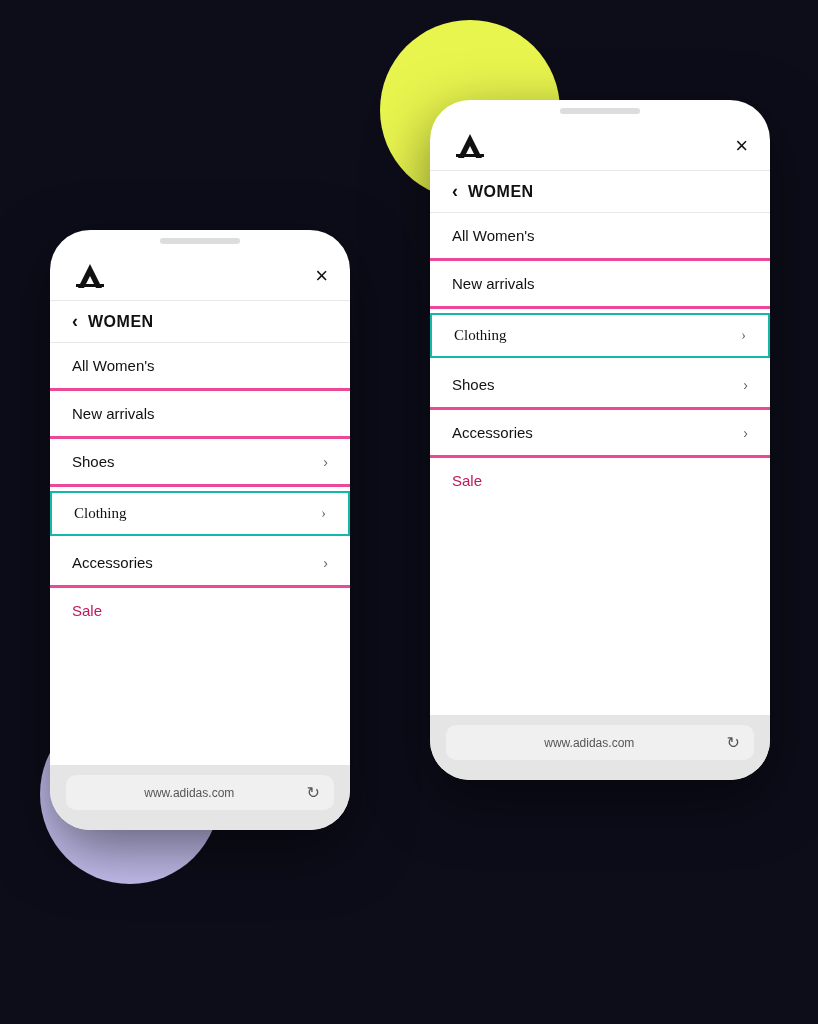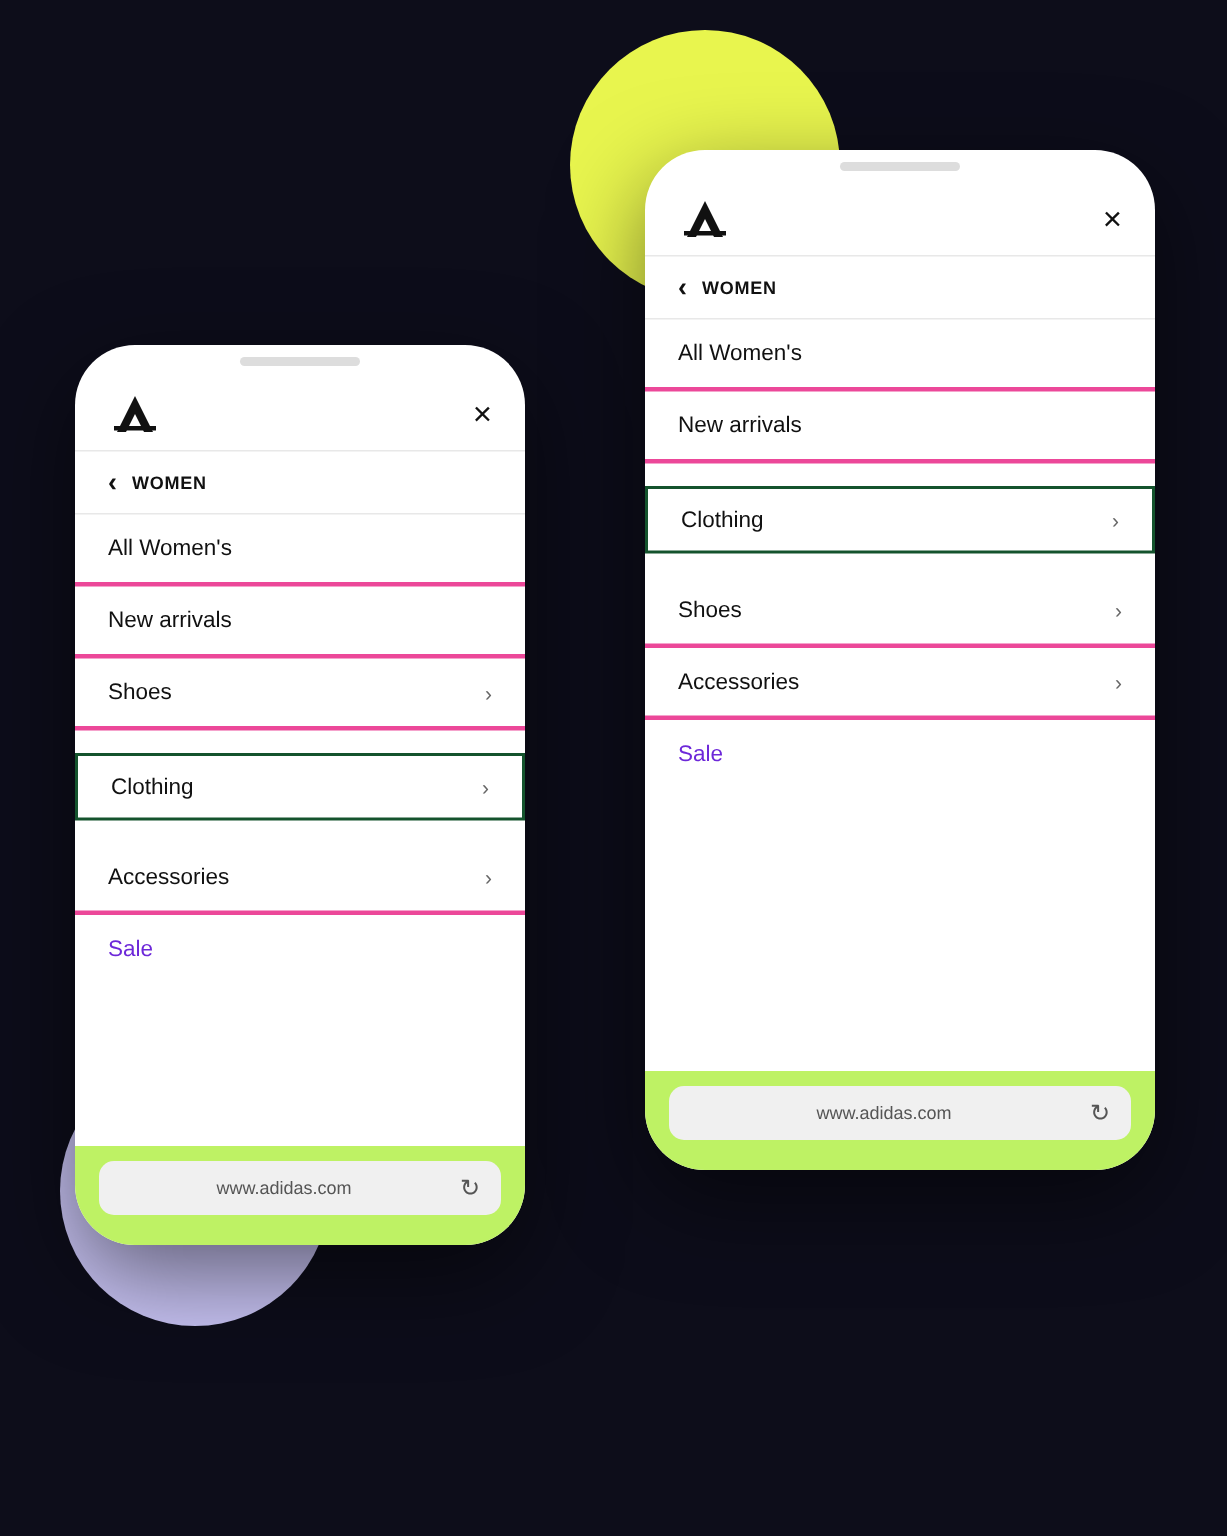--- a/index.html
+++ b/index.html
@@ -111,21 +111,21 @@
     }
 
     .back-arrow {
       font-size: 18px;
       color: #111;
       margin-right: 10px;
       font-weight: 600;
     }
 
     .section-title {
-      font-size: 12px;
+      font-size: 16px;
       font-weight: 800;
       letter-spacing: 0.5px;
       color: #111;
       text-transform: uppercase;
     }
 
     
     .menu-list {
       list-style: none;
       flex: 1;
@@ -138,40 +138,41 @@
       justify-content: space-between;
       padding: 14px 22px;
       border-bottom: 3px solid #ec4899;
       cursor: pointer;
       font-size: 15px;
       color: #111;
       font-weight: 400;
     }
 
     .menu-item.active {
-      border: 2px solid #14532d;
-      margin: 15px 0;
+      border: 2px solid #14b8a6;
+      margin: 4px 0;
       padding: 12px 22px;
+      font-family: Liberation Serif, serif;
     }
 
     .menu-item.sale {
-      color: #6d28d9;
+      color: #be185d;
       font-weight: 500;
       border-bottom: none;
     }
 
     .menu-item .chevron {
       font-size: 14px;
       color: #666;
     }
 
     
     .url-bar-container {
       padding: 10px 16px 20px 16px;
-      background: #bef264;
+      background: #e5e5e5;
     }
 
     .url-bar {
       display: flex;
       align-items: center;
       background: #f0f0f0;
       border-radius: 10px;
       padding: 8px 14px;
       gap: 8px;
     }

